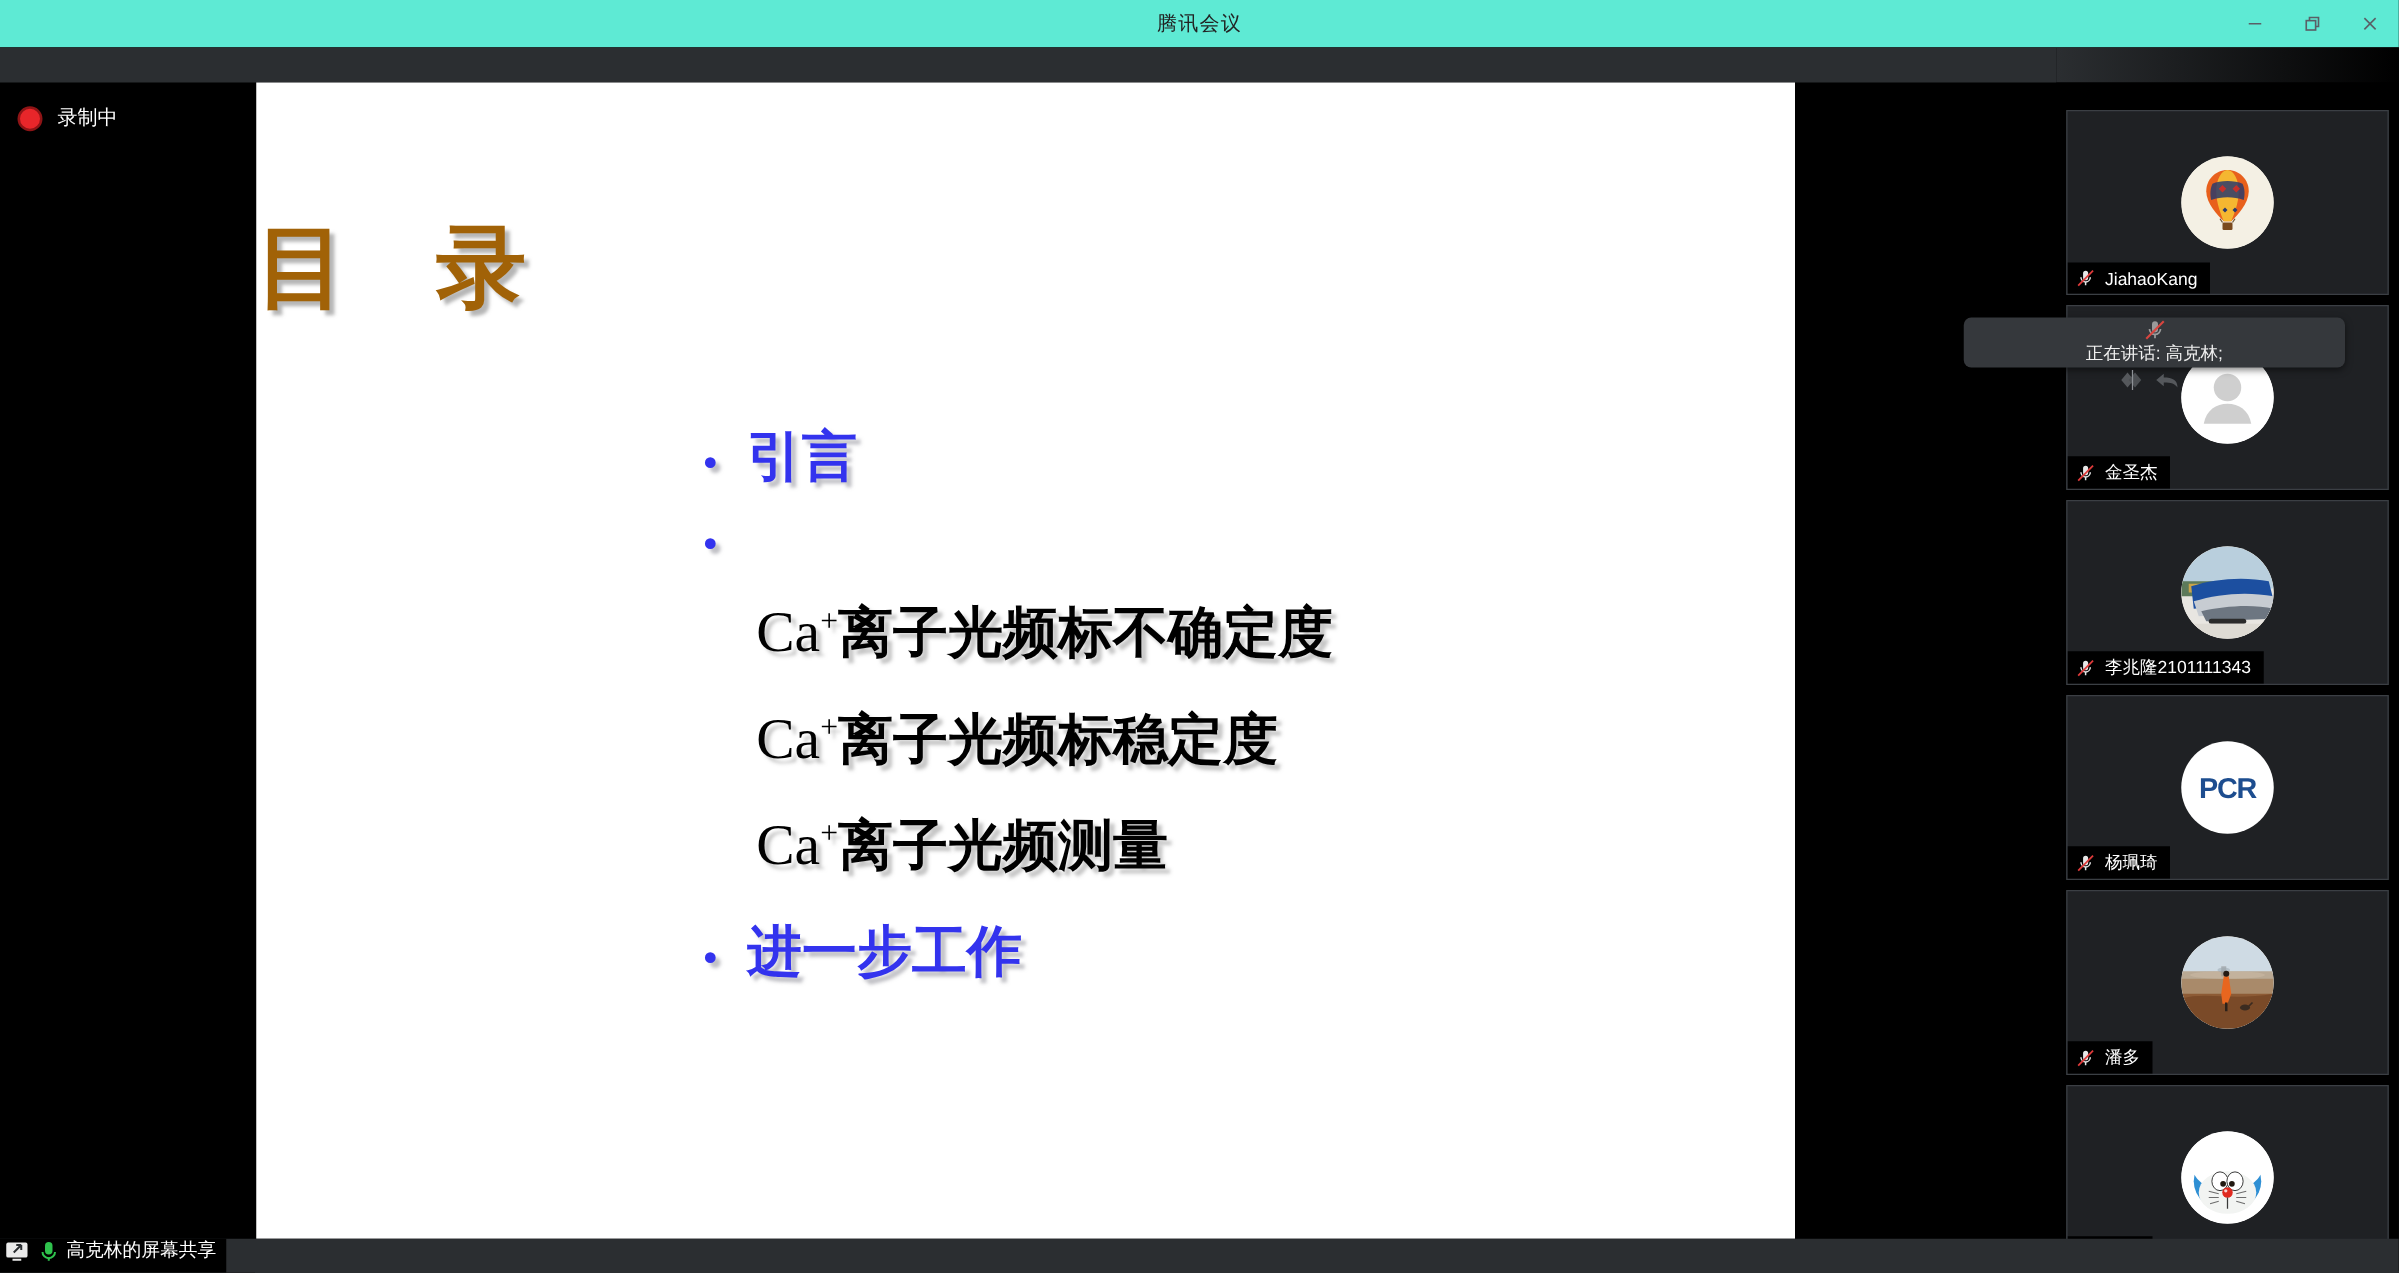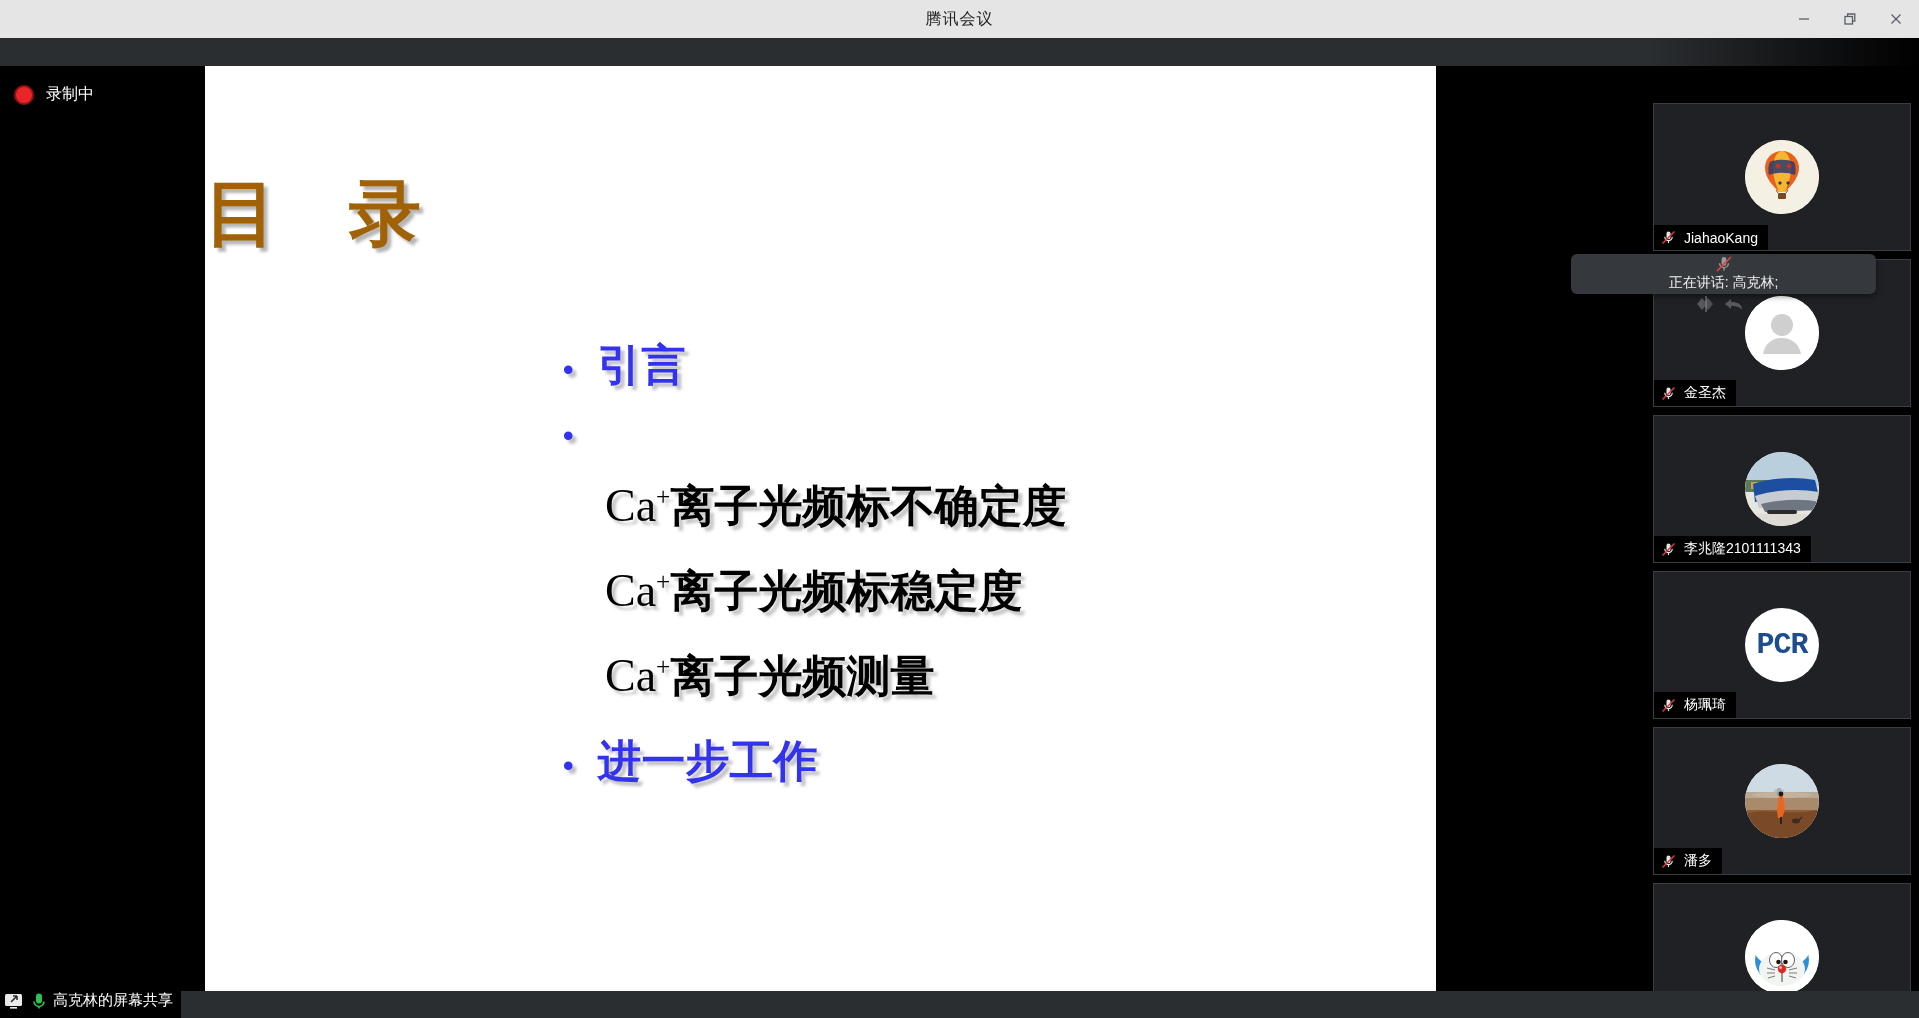--- a/index.html
+++ b/index.html
@@ -6,21 +6,21 @@
   html, body {
     width: 1919px; height: 1018px;
     overflow: hidden;
     background: #000;
     font-family: "Liberation Sans", "DejaVu Sans", sans-serif;
   }
 
   
   .titlebar {
     position: absolute; left: 0; top: 0; width: 1919px; height: 38px;
-    background: #e5e5e5;
+    background: #5eead4;
     display: flex; align-items: center; justify-content: center;
   }
   .titlebar-text {
     font-size: 16px; color: #222; letter-spacing: 1px;
   }
   .win-controls {
     position: absolute; right: 0; top: 0; height: 38px;
     display: flex; align-items: center;
   }
   .win-btn {
@@ -101,21 +101,21 @@
     font-weight: normal;
     font-size: 46px;
   }
   .lvl2 .chem sup { font-size: 0.55em; }
 
   
   .sidebar {
     position: absolute; left: 1645px; top: 28px;
     width: 274px; height: 734px;
     background: #000;
-    padding-top: 37px;
+    padding-top: 22px;
   }
   .tile {
     position: relative;
     width: 258px; height: 148px;
     margin: 0 auto 8px auto;
     background: #1f2124;
     border: 1px solid #3b3f44;
     display: flex; align-items: center; justify-content: center;
     cursor: pointer;
     overflow: hidden;
@@ -311,21 +311,21 @@
           <path d="M5.6 9.2a4.4 4.4 0 0 0 8.8 0" fill="none" stroke="#e6e6e6" stroke-width="1.4"></path>
           <line x1="10" y1="13.6" x2="10" y2="16.6" stroke="#e6e6e6" stroke-width="1.4"></line>
           <line x1="3" y1="17" x2="17" y2="3" stroke="#e03b3b" stroke-width="1.7"></line>
         </svg>
         <span class="tile-name">李兆隆2101111343</span>
       </div>
     </div>
 
     <div class="tile">
       <div class="avatar" style="background:#ffffff;">
-        <span style="color:#1d4d8f;font-weight:bold;font-size:30px;letter-spacing:-1px;font-family:Liberation Mono, monospace;">PCR</span>
+        <span style="color:#1d4d8f;font-weight:bold;font-size:23px;letter-spacing:-1px;font-family:Liberation Sans, sans-serif;">PCR</span>
       </div>
       <div class="tile-label">
         <svg class="mic-off" viewBox="0 0 20 20">
           <path d="M10 3a2.4 2.4 0 0 1 2.4 2.4v4.2A2.4 2.4 0 0 1 10 12a2.4 2.4 0 0 1-2.4-2.4V5.4A2.4 2.4 0 0 1 10 3z" fill="#e6e6e6"></path>
           <path d="M5.6 9.2a4.4 4.4 0 0 0 8.8 0" fill="none" stroke="#e6e6e6" stroke-width="1.4"></path>
           <line x1="10" y1="13.6" x2="10" y2="16.6" stroke="#e6e6e6" stroke-width="1.4"></line>
           <line x1="3" y1="17" x2="17" y2="3" stroke="#e03b3b" stroke-width="1.7"></line>
         </svg>
         <span class="tile-name">杨珮琦</span>
       </div>

